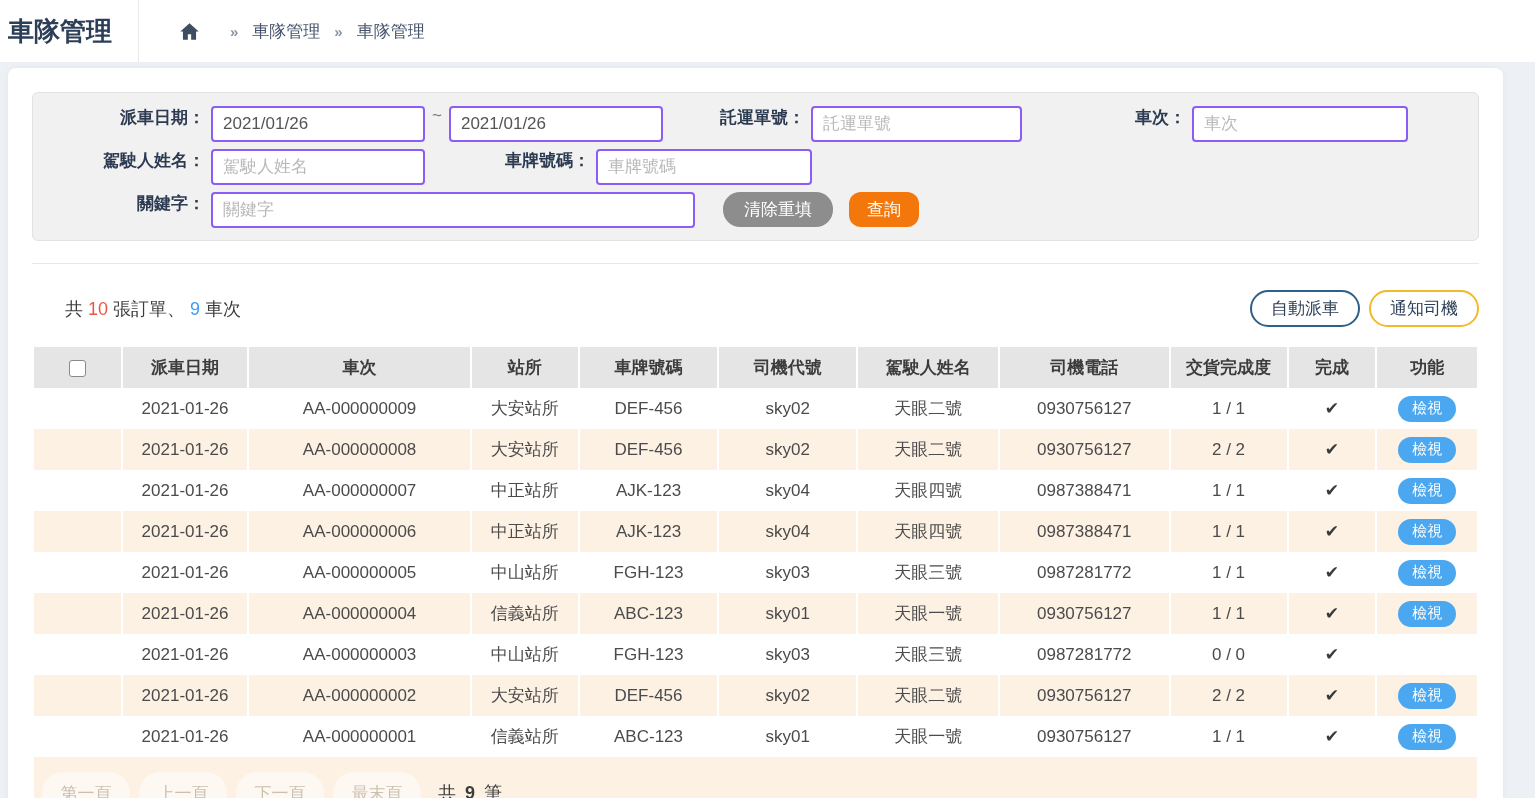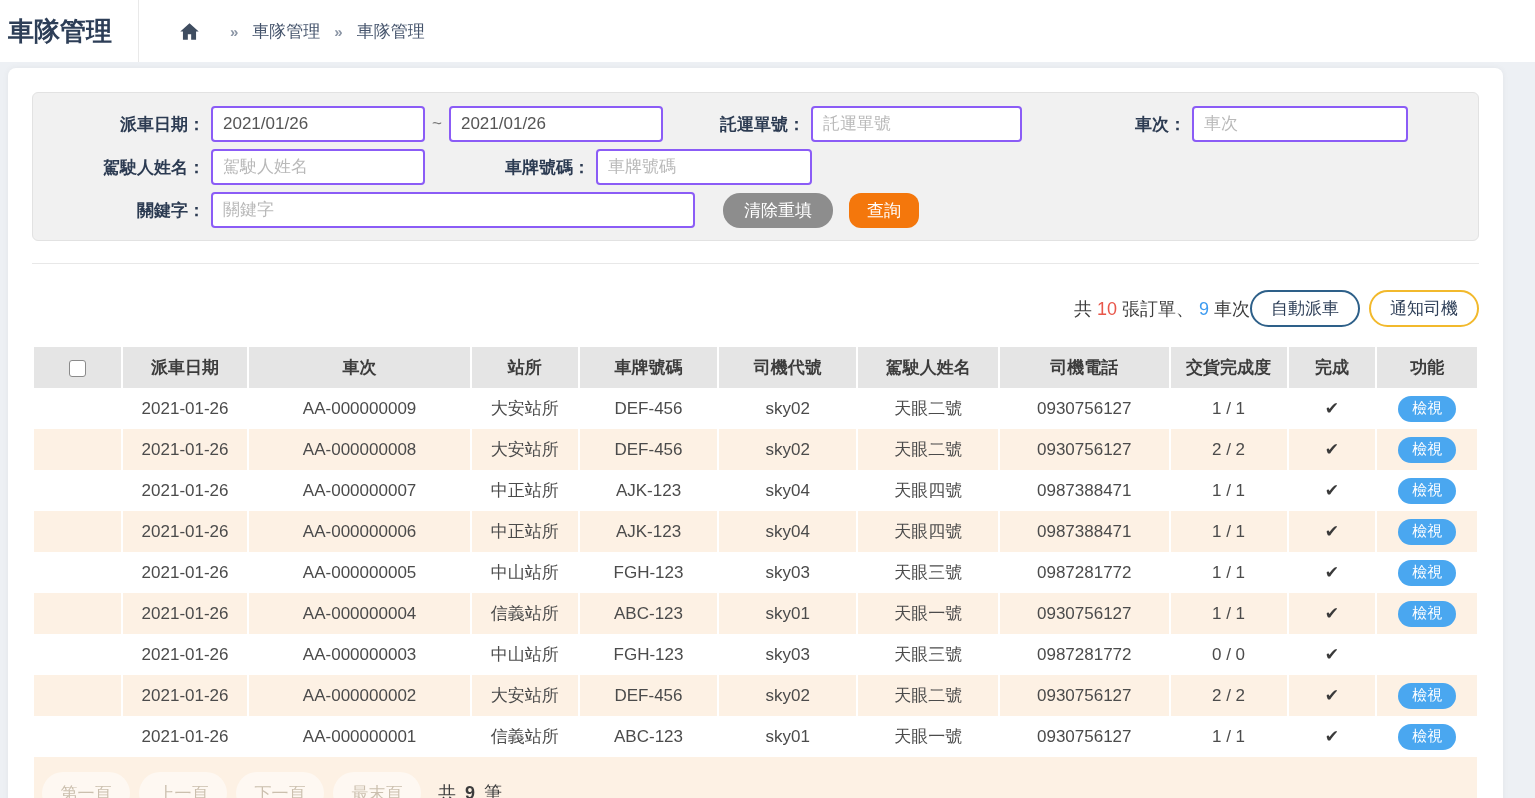--- a/index.html
+++ b/index.html
@@ -43,21 +43,21 @@
     min-height: 740px;
     box-shadow: 0 0 6px rgba(0,0,0,0.05);
   }
   
   .search-panel {
     background: #f1f1f1;
     border: 1px solid #e2e2e2;
     border-radius: 6px;
     padding: 13px 18px 12px 0;
   }
-  .form-row { display: flex; align-items: center; margin-bottom: 7px; }
+  .form-row { display: flex; align-items: flex-start; margin-bottom: 7px; }
   .form-row:last-child { margin-bottom: 0; }
   .f-label {
     font-weight: bold;
     color: #2c3b52;
     font-size: 17px;
     text-align: right;
     padding-right: 6px;
     white-space: nowrap;
   }
   .lab-1 { width: 178px; }
@@ -88,22 +88,23 @@
     font-size: 17px;
     cursor: pointer;
     font-family: "Liberation Sans", "DejaVu Sans", sans-serif;
   }
   .reset-btn { background: #8d8d8d; border-radius: 17px; width: 110px; margin-left: 28px; }
   .query-btn { background: #f4770c; border-radius: 12px; width: 70px; margin-left: 16px; }
   
   .section-divider { border: none; border-top: 1px solid #e8e8e8; margin: 22px 0 0 0; }
   
   .summary-row {
-    display: flex; align-items: center; justify-content: flex-end;
+    display: flex; align-items: center; justify-content: space-between;
     margin-top: 26px;
+    margin-left: 33px;
   }
   .summary { font-size: 18px; color: #3c3c3c; }
   .count-red { color: #e8564a; }
   .count-blue { color: #3e9bf0; }
   .action-buttons { display: flex; gap: 9px; }
   .pill-btn {
     background: #fff;
     width: 110px; height: 37px;
     border-radius: 19px;
     font-size: 17px;

